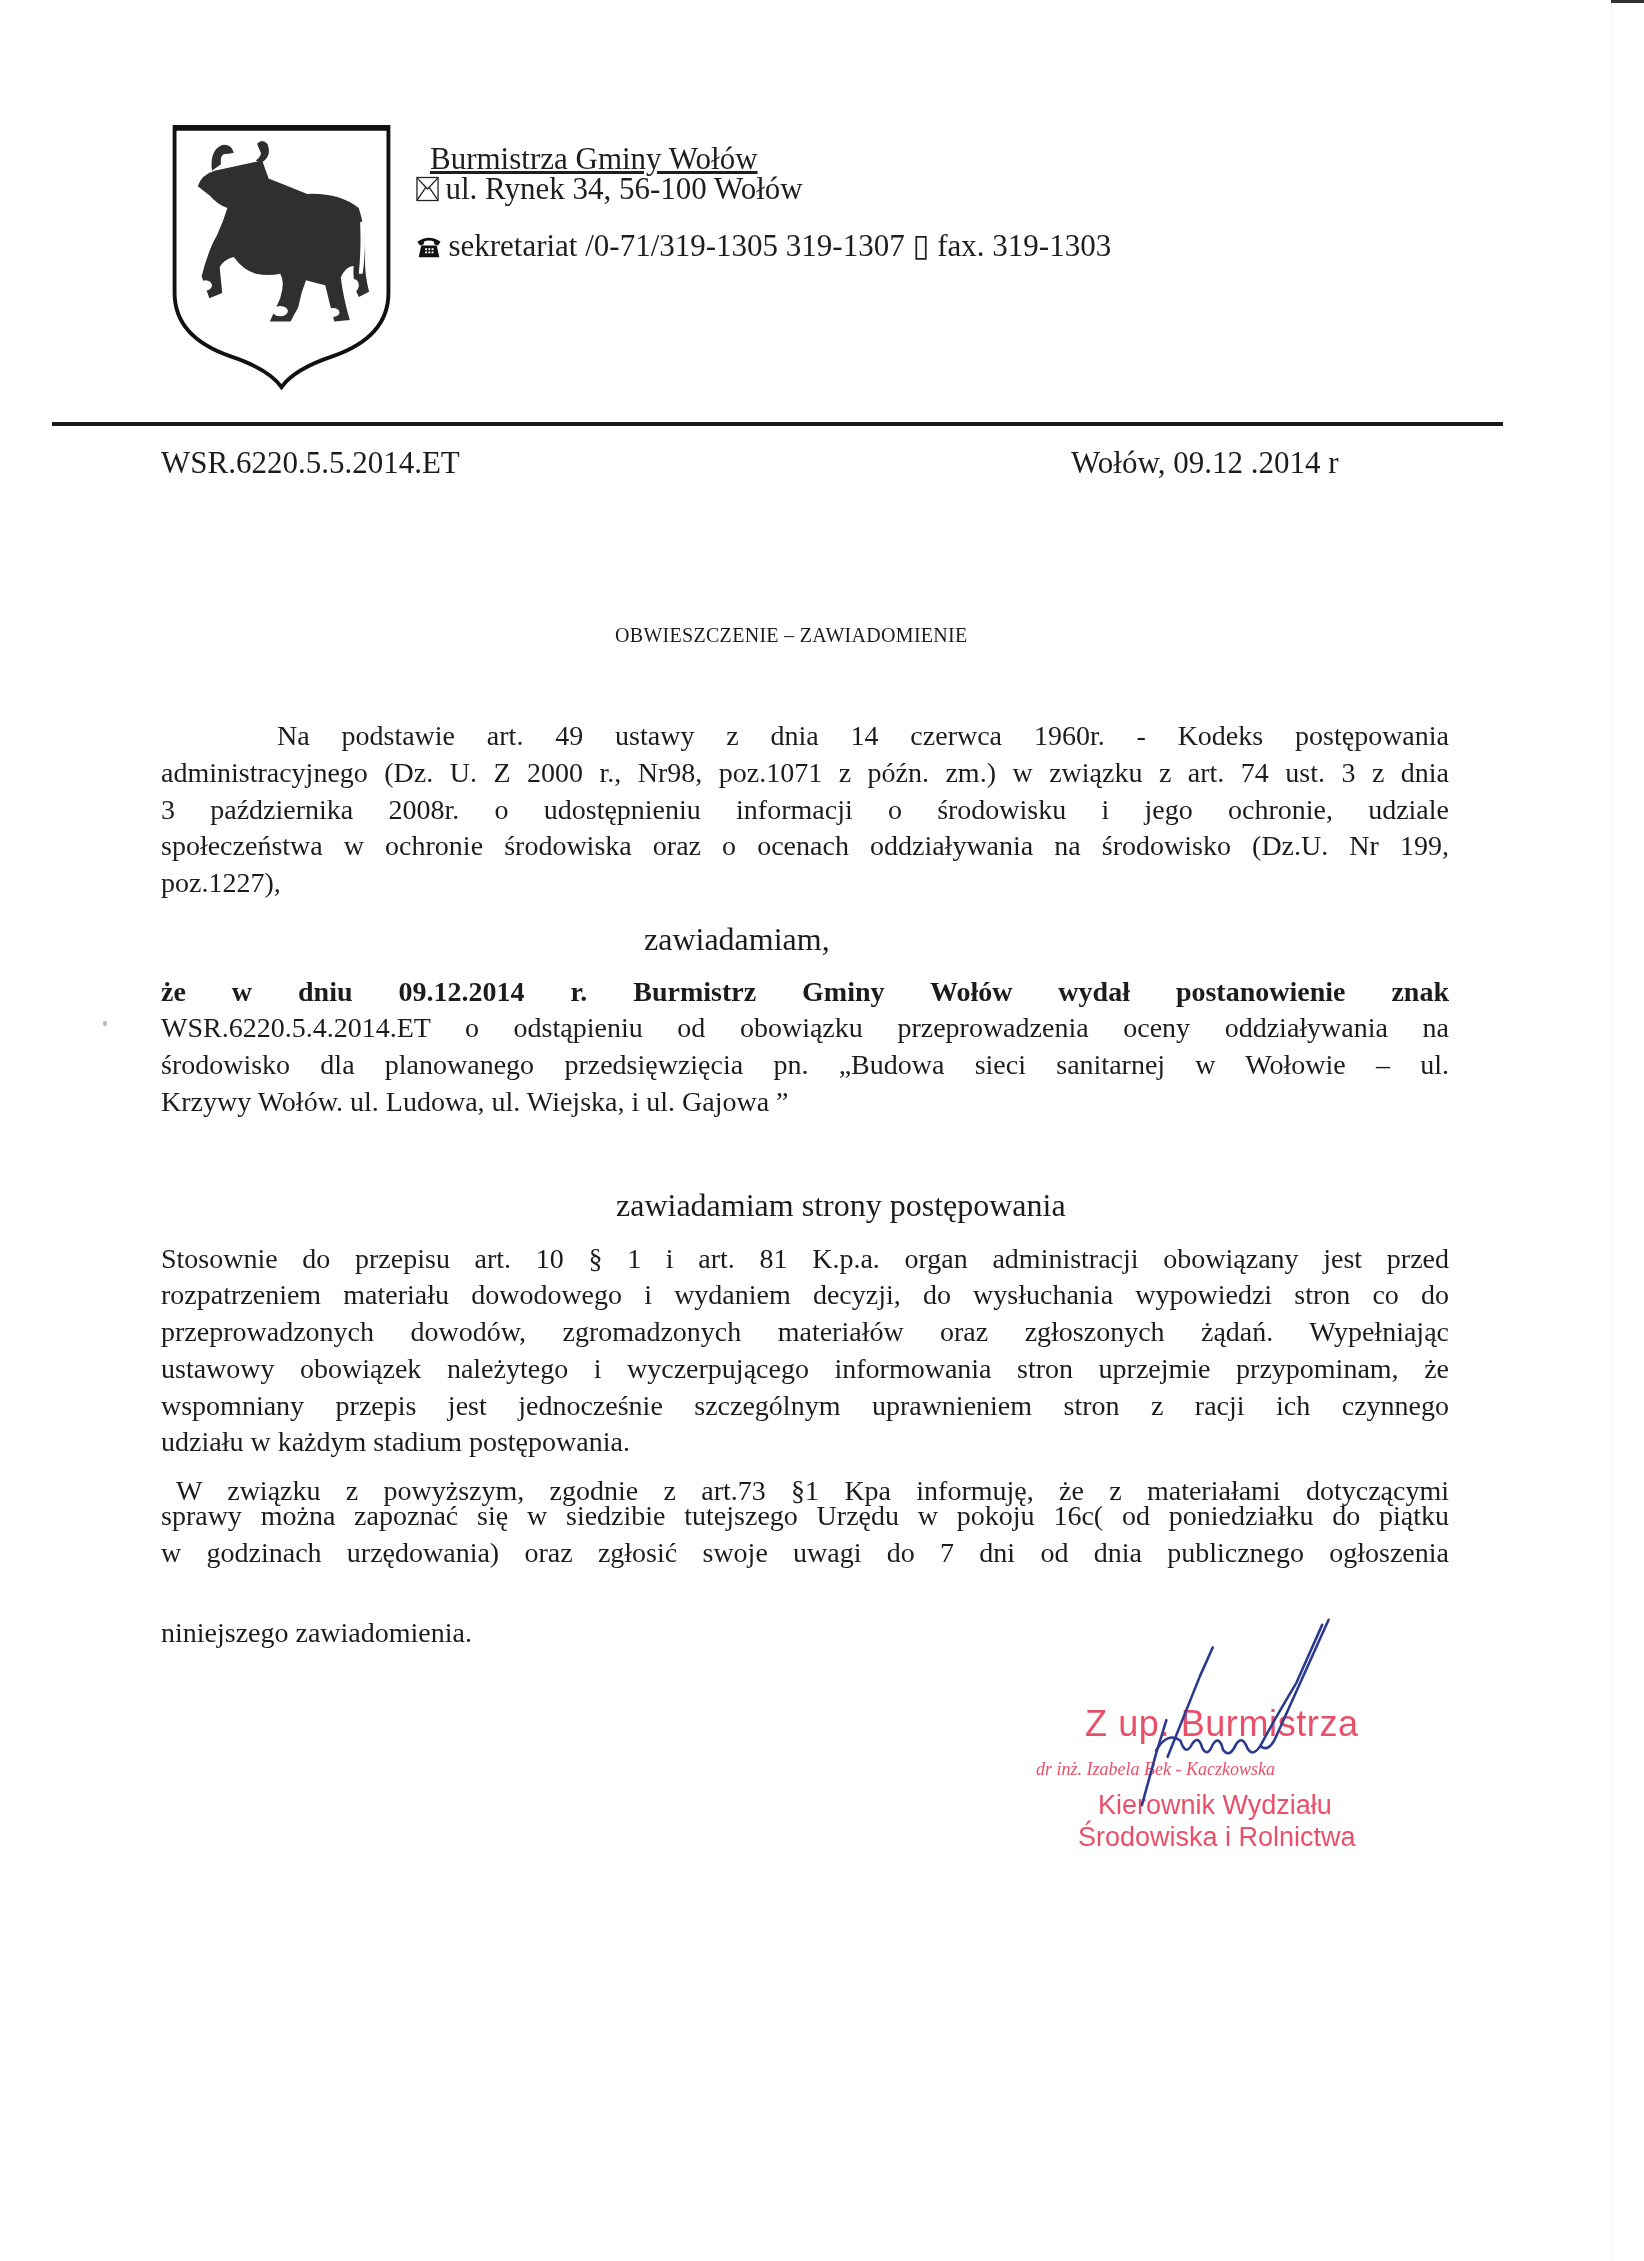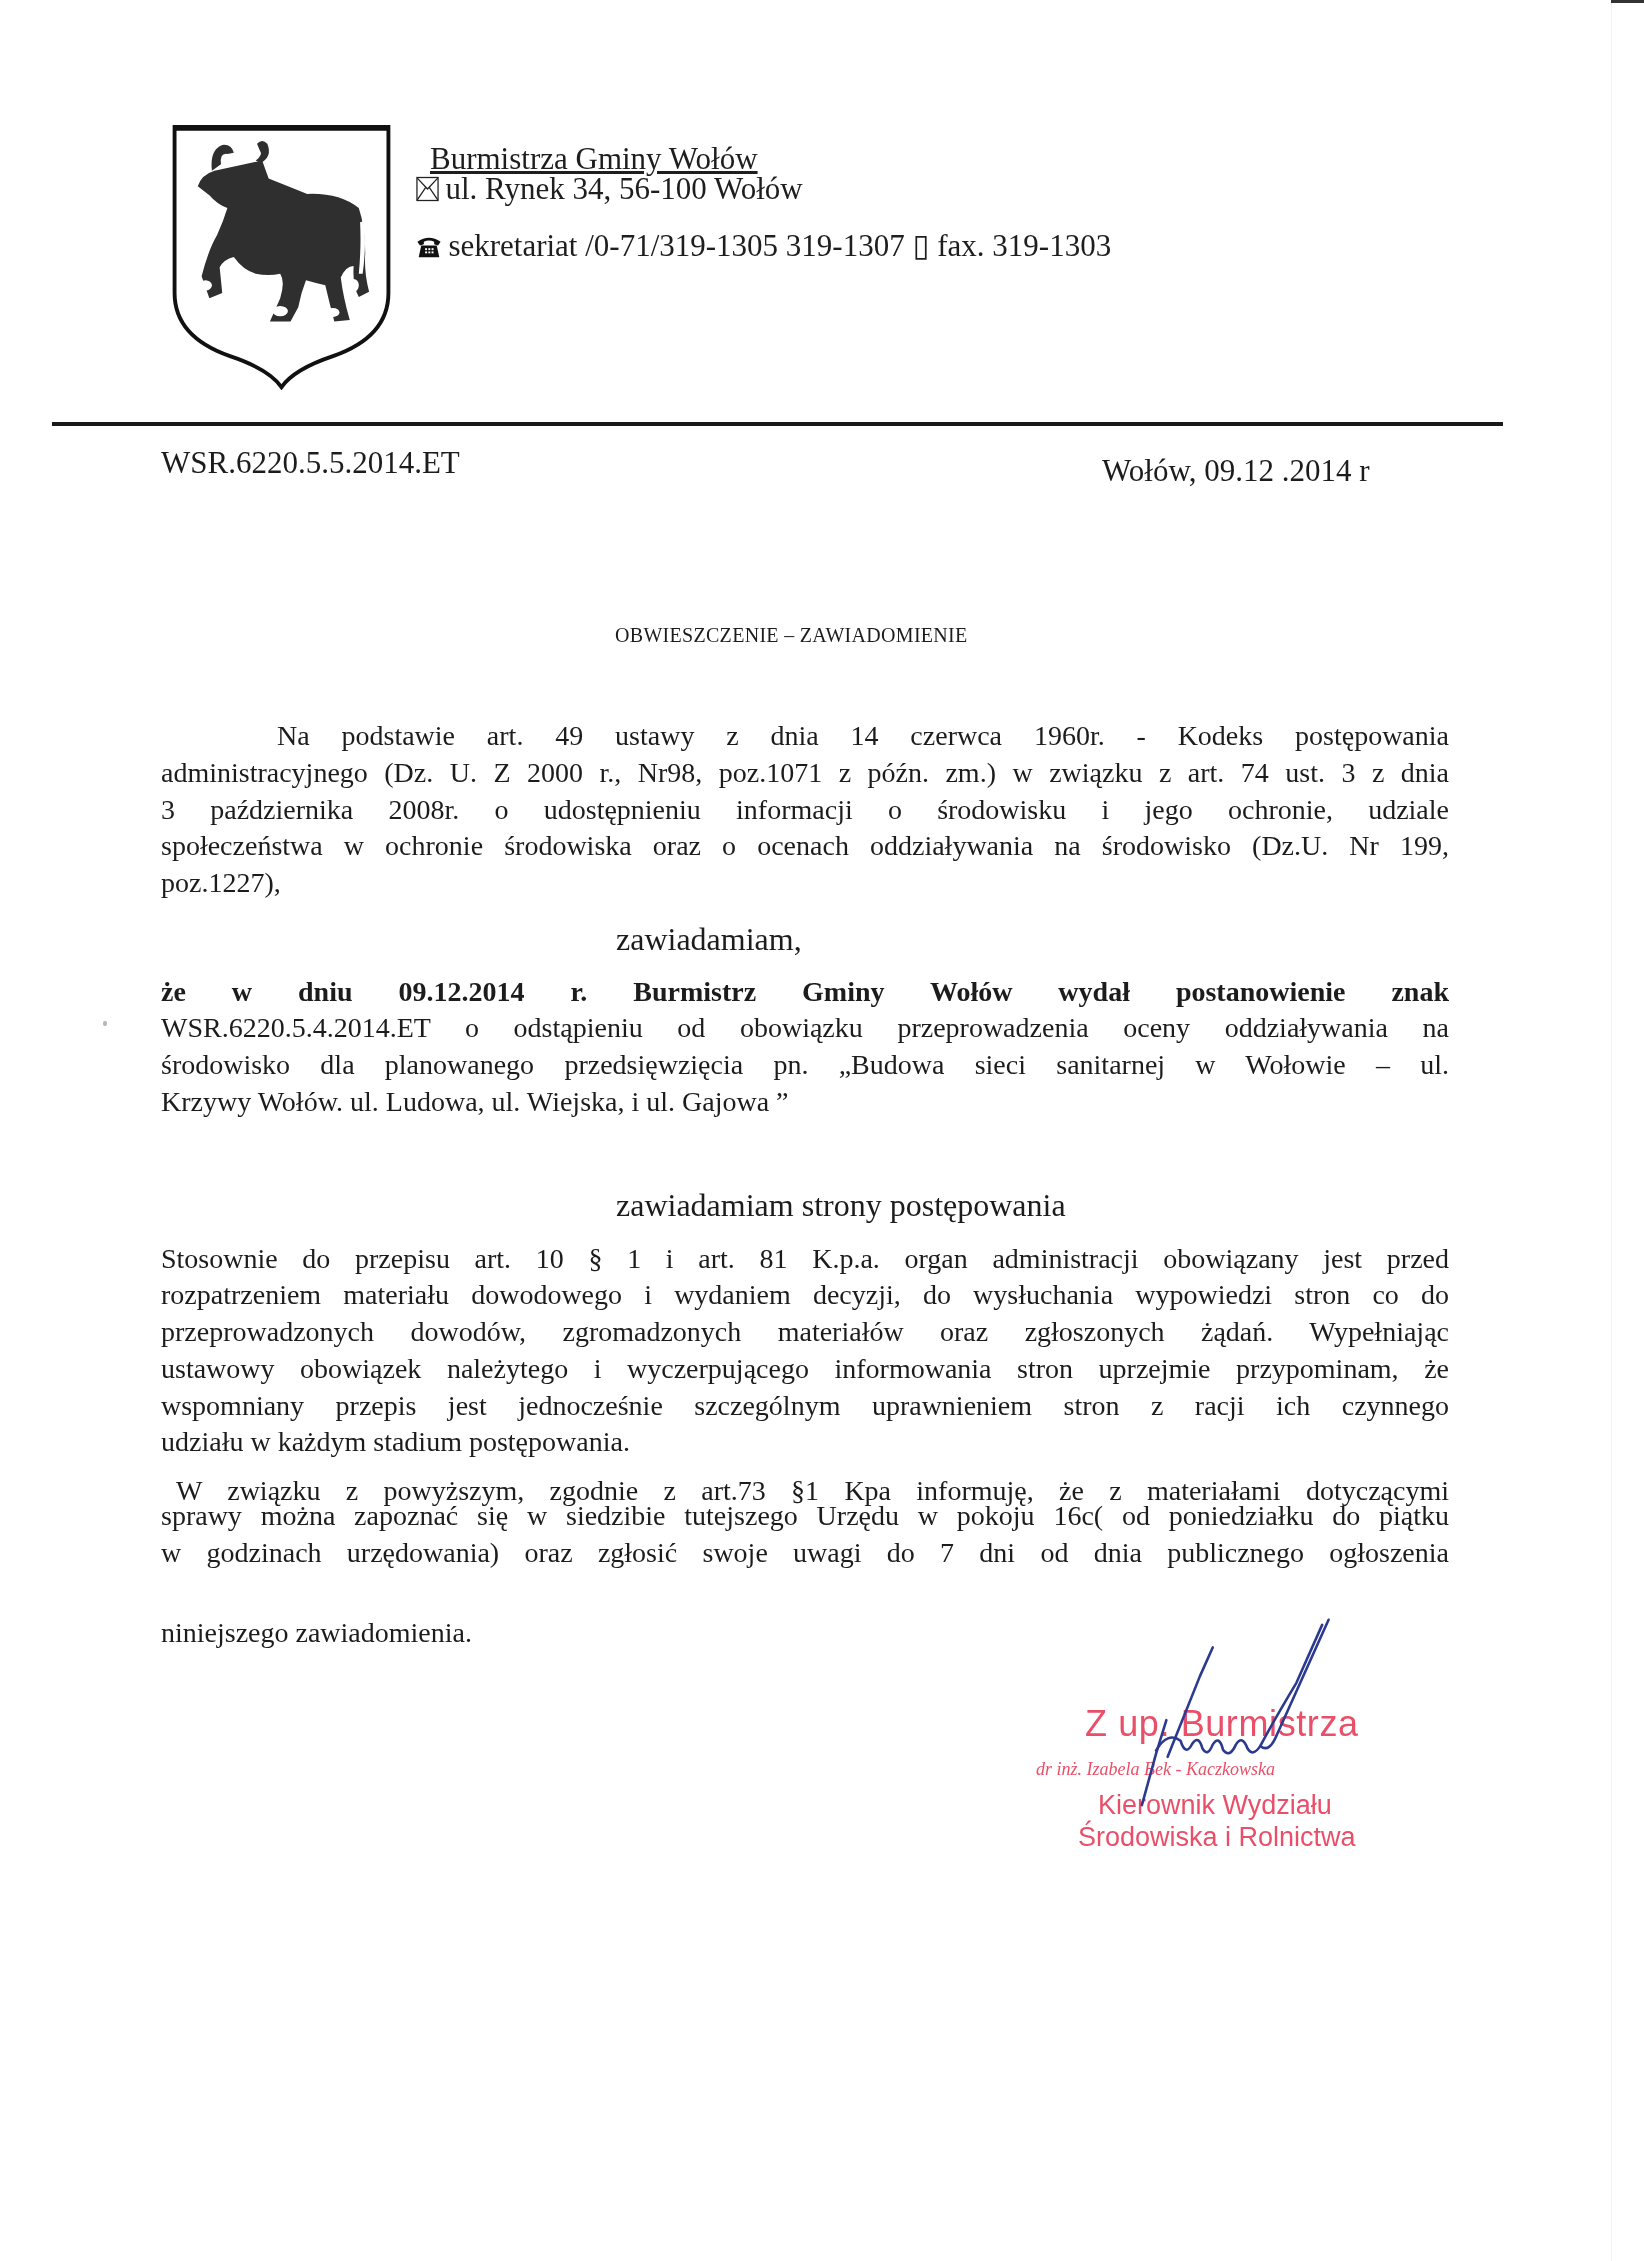--- a/index.html
+++ b/index.html
@@ -13,21 +13,21 @@
   .scan-top { position: absolute; left: 1611px; top: 0; width: 34px; height: 2.6px; background: #333; }
 
   
   .crest { position: absolute; left: 172px; top: 124px; width: 219px; height: 266px; }
   .hdr { position: absolute; left: 416px; font-size: 31px; line-height: 1; color: #1e1e1e; white-space: nowrap; }
   .hdr .ico { display: inline-block; vertical-align: -2.6px; margin-right: 6.4px; }
   .rule { position: absolute; left: 52px; top: 422px; width: 1451px; height: 3.9px; background: #1a1a1a; }
 
   .ref, .date { font-size: 31px; top: 445px; }
   .ref { left: 161px; }
-  .date { left: 1102px; margin-top: 8px; }
+  .date { left: 1071px; }
 
   .title { left: 615px; top: 624px; font-size: 20px; letter-spacing: 0.3px; }
 
   
   .line {
     position: absolute; left: 161px; width: 1288px; font-size: 28px; line-height: 37px;
     text-align: justify; text-align-last: justify; white-space: normal; height: 37px; overflow: visible;
   }
   .line.last { text-align-last: left; }
   .line.indent { left: 277px; width: 1172px; }
@@ -101,21 +101,21 @@
 <div class="abs date">Wołów, 09.12 .2014 r</div>
 
 <div class="abs title">OBWIESZCZENIE – ZAWIADOMIENIE</div>
 
 <div class="line indent" style="top:717px;">Na podstawie art. 49 ustawy z dnia 14 czerwca 1960r. - Kodeks postępowania</div>
 <div class="line" style="top:754px;">administracyjnego (Dz. U. Z 2000 r., Nr98, poz.1071 z późn. zm.) w związku z art. 74 ust. 3 z dnia</div>
 <div class="line" style="top:791px;">3 października 2008r.  o udostępnieniu informacji o środowisku i jego ochronie, udziale</div>
 <div class="line" style="top:827px;">społeczeństwa w ochronie środowiska oraz o ocenach oddziaływania na środowisko (Dz.U. Nr 199,</div>
 <div class="line last" style="top:864px;">poz.1227),</div>
 
-<div class="abs center-h" style="left:616px; top:921px;">zawiadamiam,</div>
+<div class="abs center-h" style="left:644px; top:921px;">zawiadamiam,</div>
 
 <div class="line" style="top:973px;font-weight:bold;">że w dniu 09.12.2014 r. Burmistrz  Gminy Wołów wydał postanowienie znak</div>
 <div class="line" style="top:1009px;">WSR.6220.5.4.2014.ET o odstąpieniu od obowiązku  przeprowadzenia oceny oddziaływania na</div>
 <div class="line" style="top:1046px;">środowisko dla planowanego przedsięwzięcia pn. „Budowa sieci sanitarnej w Wołowie – ul.</div>
 <div class="line last" style="top:1083px;">Krzywy Wołów. ul. Ludowa, ul. Wiejska, i ul. Gajowa ”</div>
 
 <div class="abs center-h" style="left:616px; top:1187px;">zawiadamiam strony postępowania</div>
 
 <div class="line" style="top:1240px;">Stosownie do przepisu art. 10 § 1 i art. 81 K.p.a. organ administracji obowiązany jest przed</div>
 <div class="line" style="top:1276px;">rozpatrzeniem materiału dowodowego i wydaniem decyzji, do wysłuchania wypowiedzi stron co do</div>

